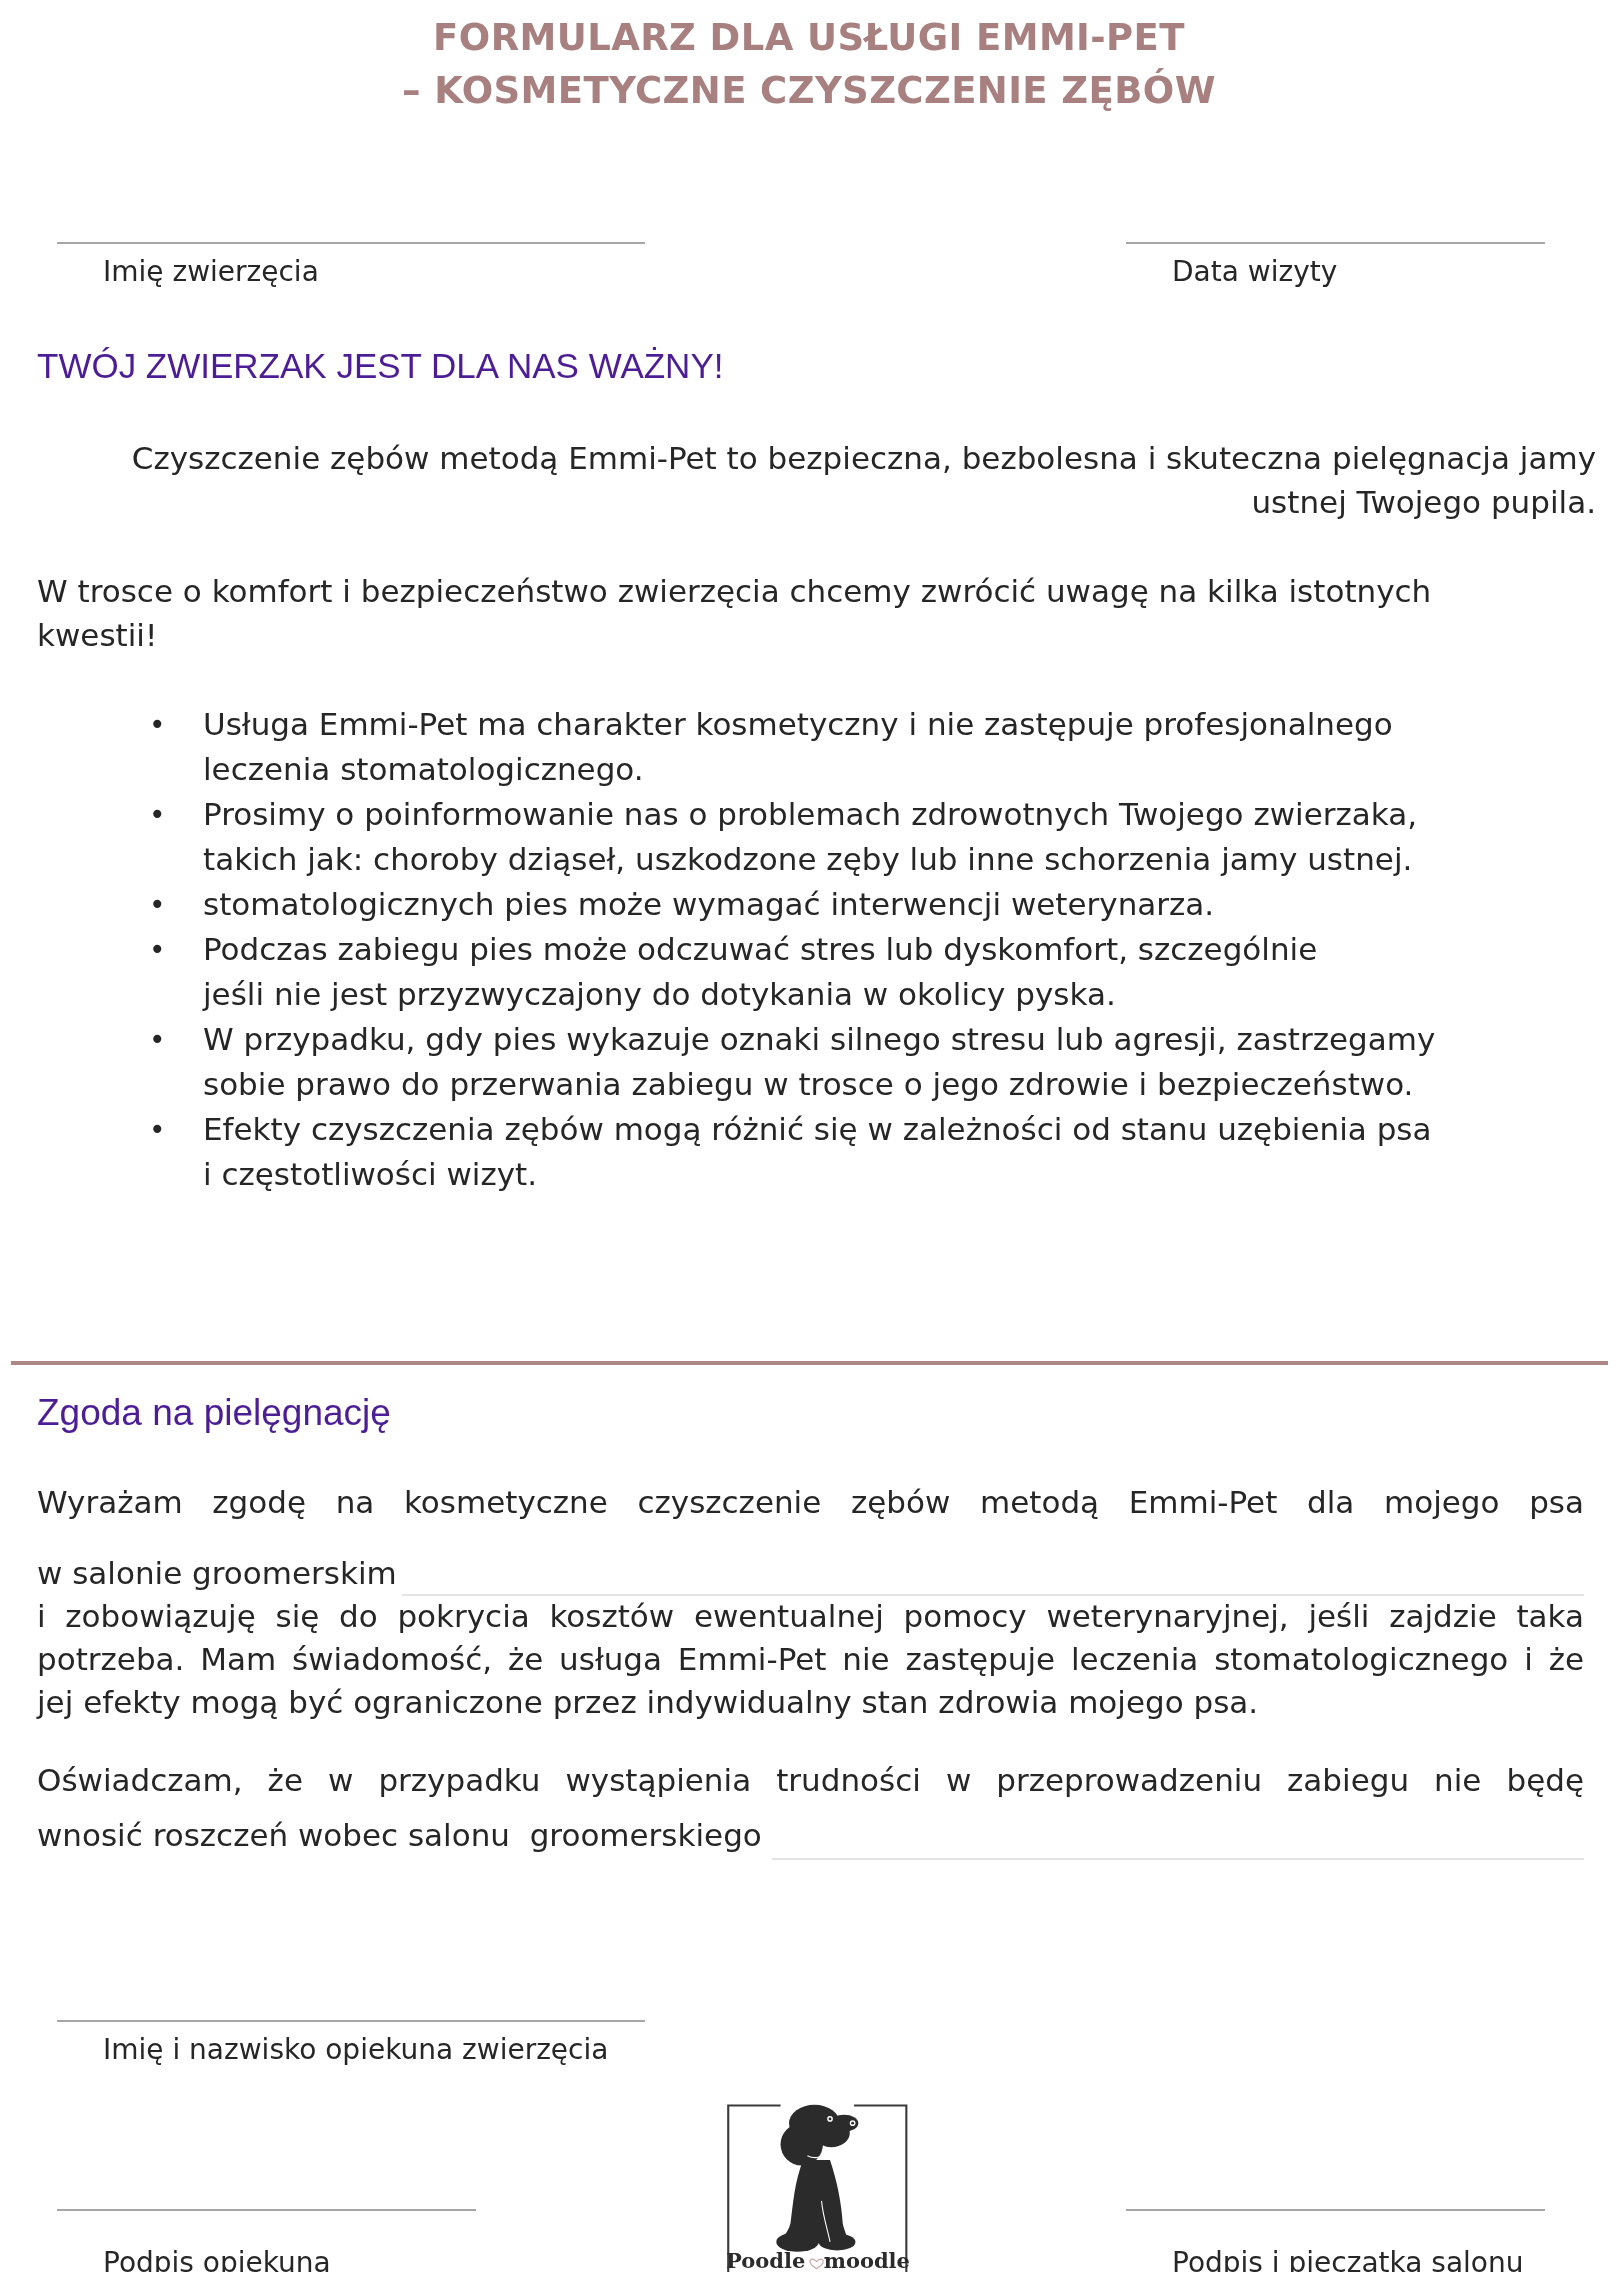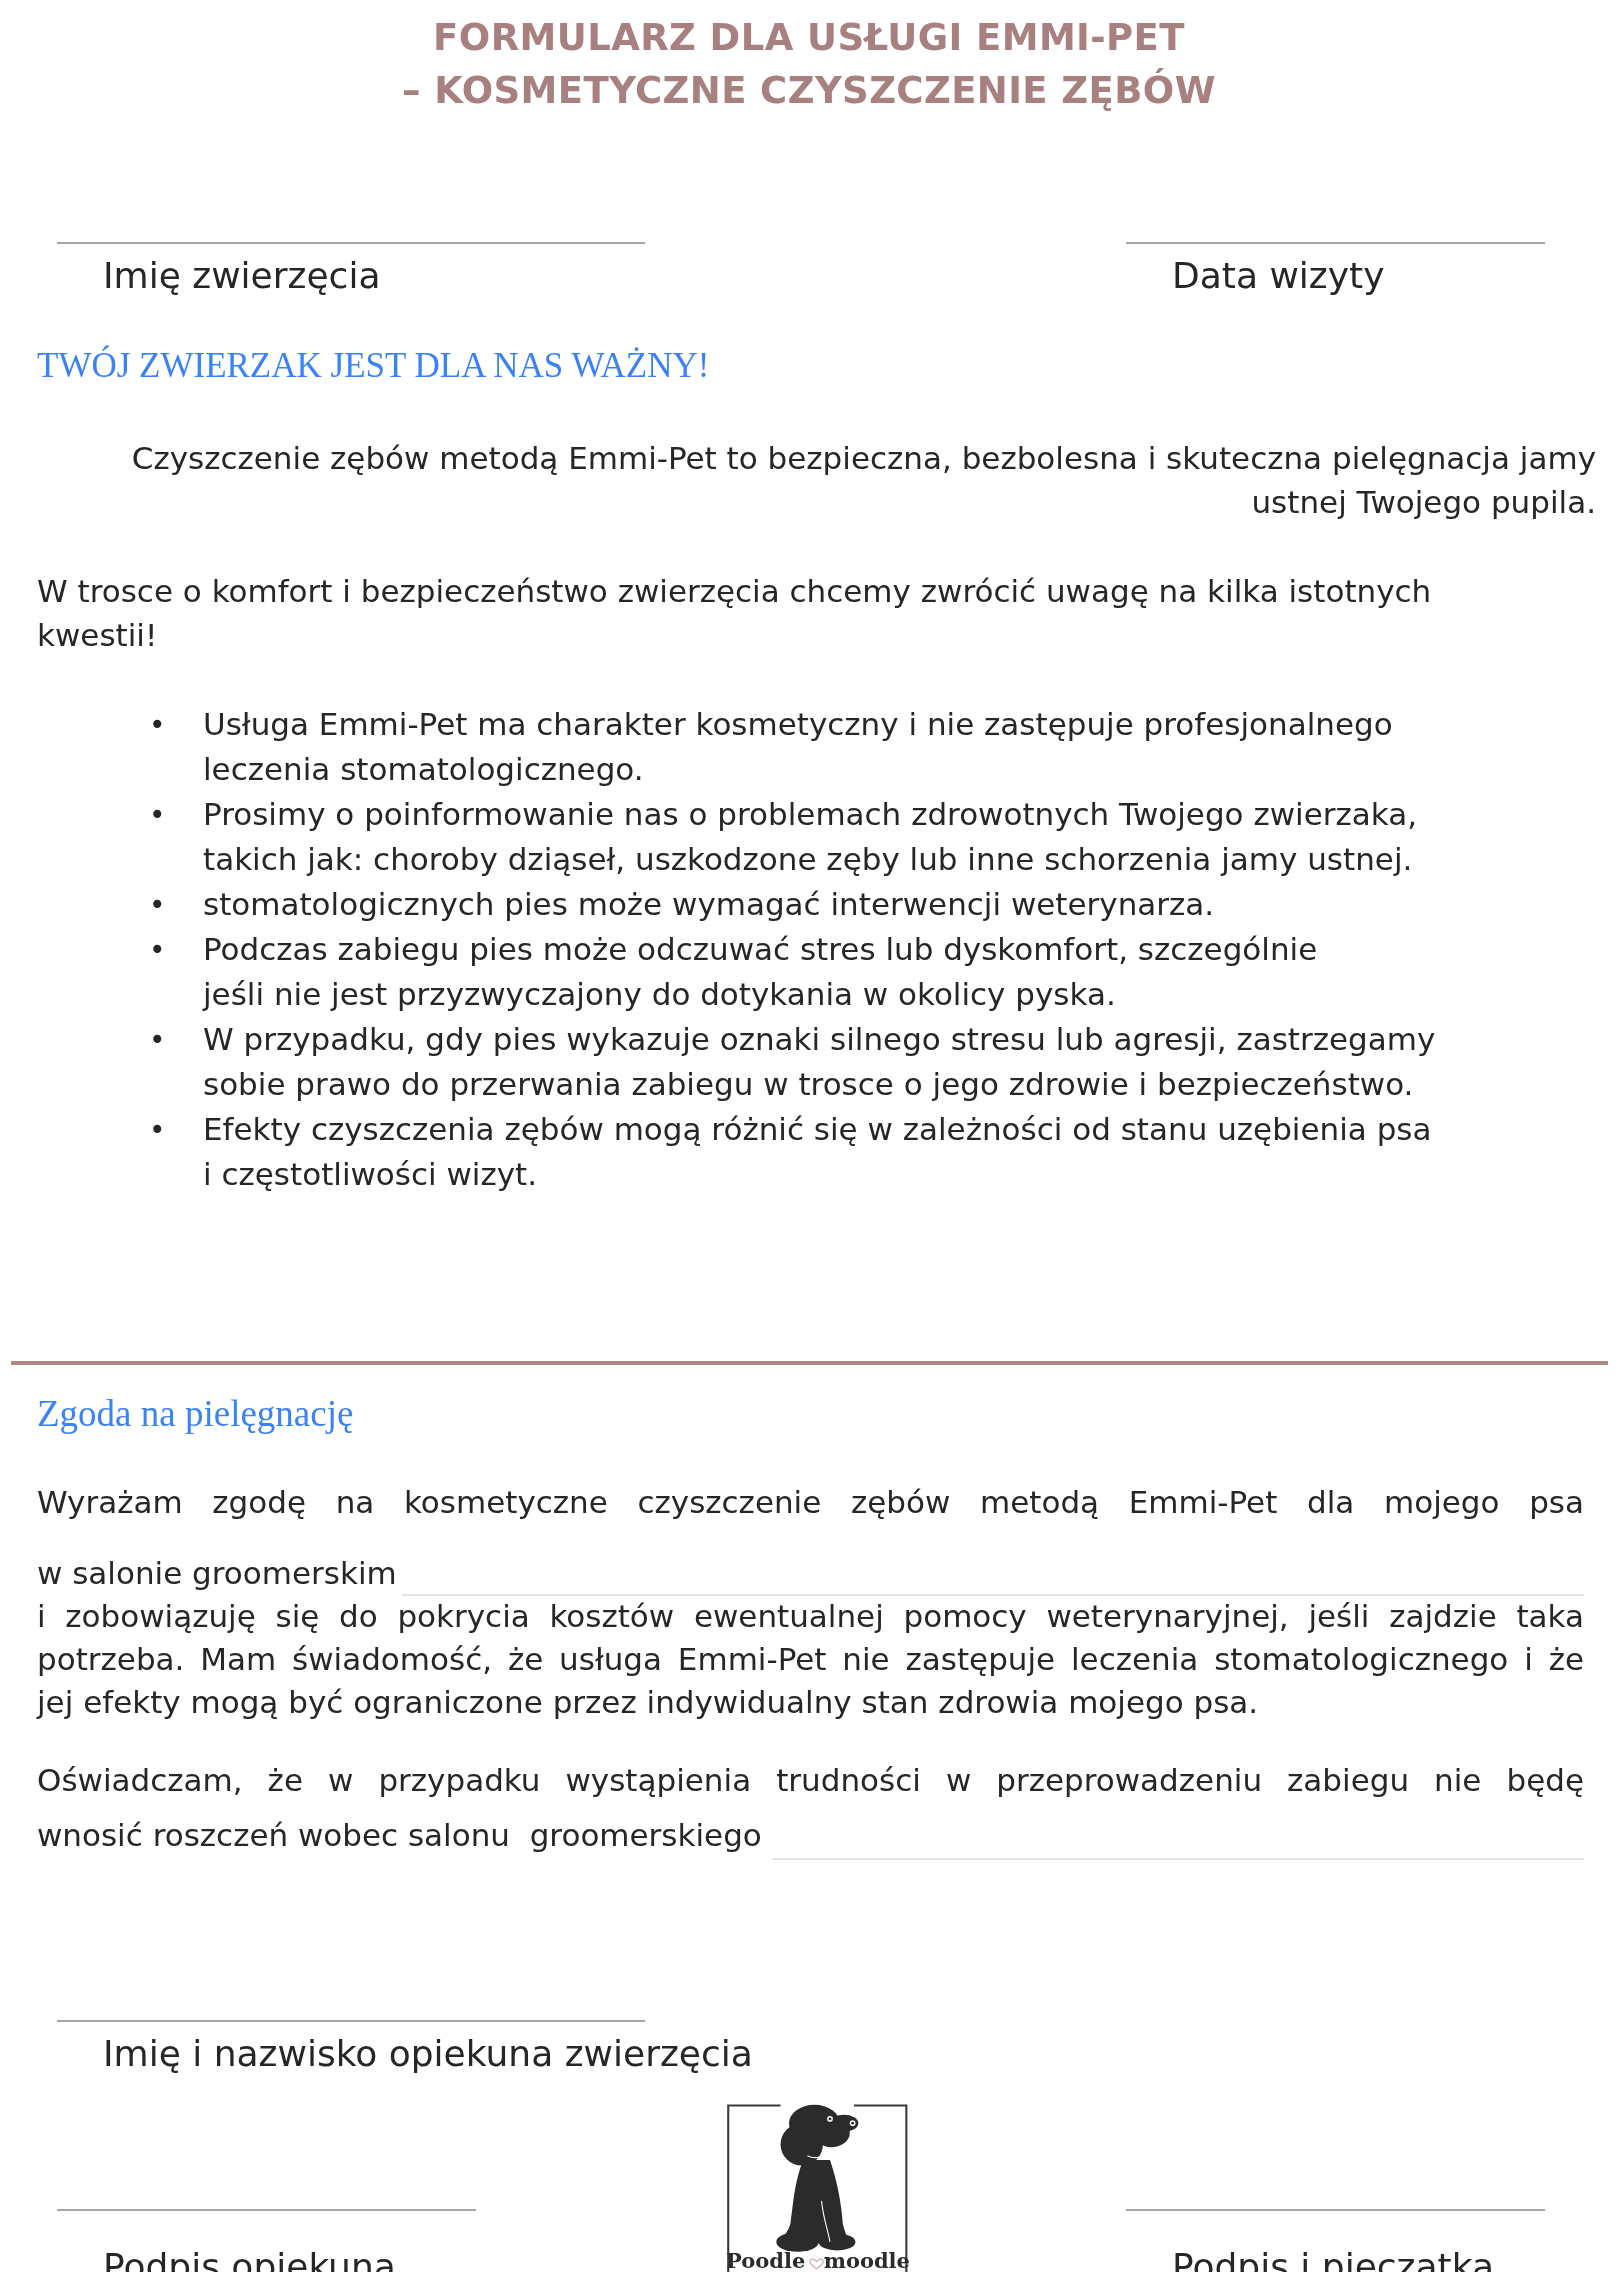--- a/index.html
+++ b/index.html
@@ -2,22 +2,22 @@
 <html style="font-size:11.3px"><head>
 <meta charset="utf-8">
 <style>
   html, body { margin: 0; padding: 0; background: #ffffff; }
   body { width: 1618px; height: 2273px; position: relative; overflow: hidden;
          font-family: "DejaVu Sans", sans-serif; color: #262626; }
   .abs { position: absolute; }
   .title { left: 0; width: 1618px; text-align: center; color: #a7807f; font-weight: bold;
            font-size: 37px; letter-spacing: 0.4px; font-family: "DejaVu Sans", sans-serif; }
   .sig-line { height: 2.1px; background: #a6a6a6; }
-  .field-label { font-size: 36px; color: #262626; font-family: "DejaVu Sans", sans-serif; }
-  .h1 { font-size: 35px; color: #3b82f6; font-family: Liberation Serif, serif; }
+  .field-label { font-size: 28px; color: #262626; font-family: "DejaVu Sans", sans-serif; }
+  .h1 { font-size: 35px; color: #4c1d95; font-family: Liberation Sans, sans-serif; }
   .para { font-size: 31px; line-height: 44px; color: #262626; font-family: "DejaVu Sans", sans-serif; }
   .bullets { left: 142px; width: 1431px; margin: 0; padding: 0; list-style: none; }
   .bullets li { position: relative; padding-left: 61px; font-size: 31px; line-height: 45px; }
   .bullets li .dot { position: absolute; left: 7px; top: 0; font-size: 28px; }
   .divider { left: 11.3px; width: 1597px; height: 3.5px; background: #b08787; }
   .justify { text-align: justify; text-align-last: justify; }
   .logo-box { left: 724px; top: 2103px; width: 188px; height: 193px; }
 </style>
 </head>
 <body>

